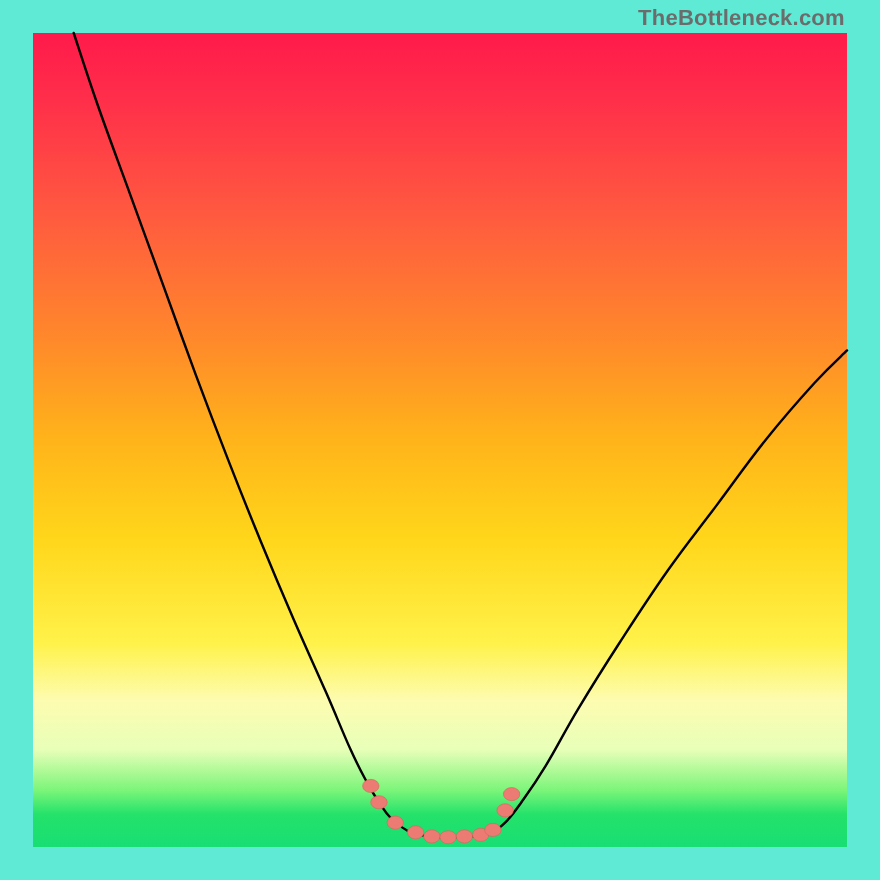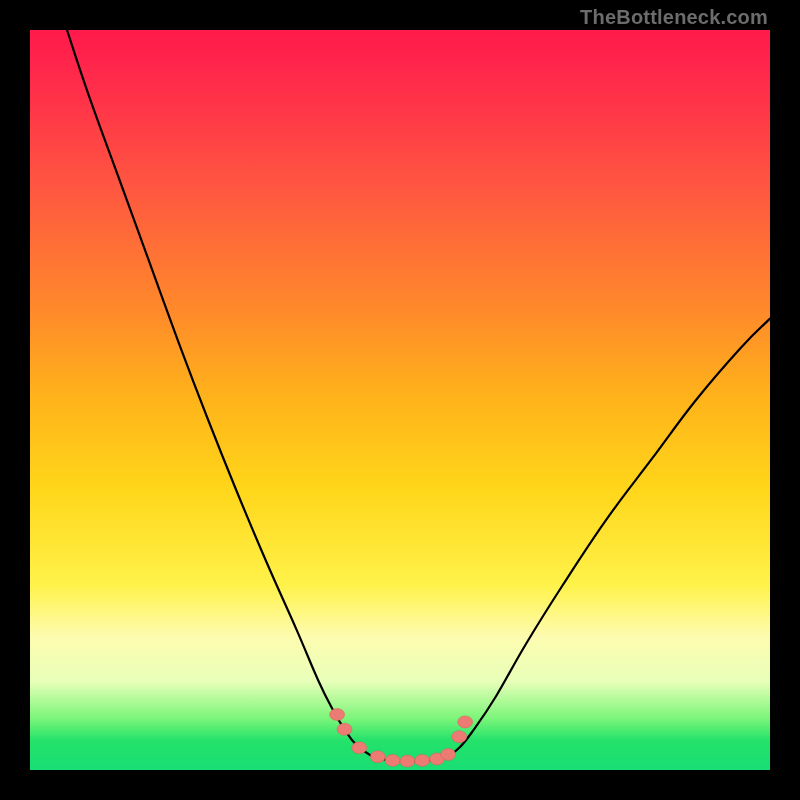--- a/index.html
+++ b/index.html
@@ -7,21 +7,21 @@
     padding: 0;
     width: 800px;
     height: 800px;
     overflow: hidden;
     font-family: Arial, Helvetica, sans-serif;
   }
   .frame {
     position: relative;
     width: 800px;
     height: 800px;
-    background: #000000;
+    background: #5eead4;
   }
   .plot-area {
     position: absolute;
     left: 30px;
     top: 30px;
     width: 740px;
     height: 740px;
     
     background: linear-gradient(
       to bottom,

